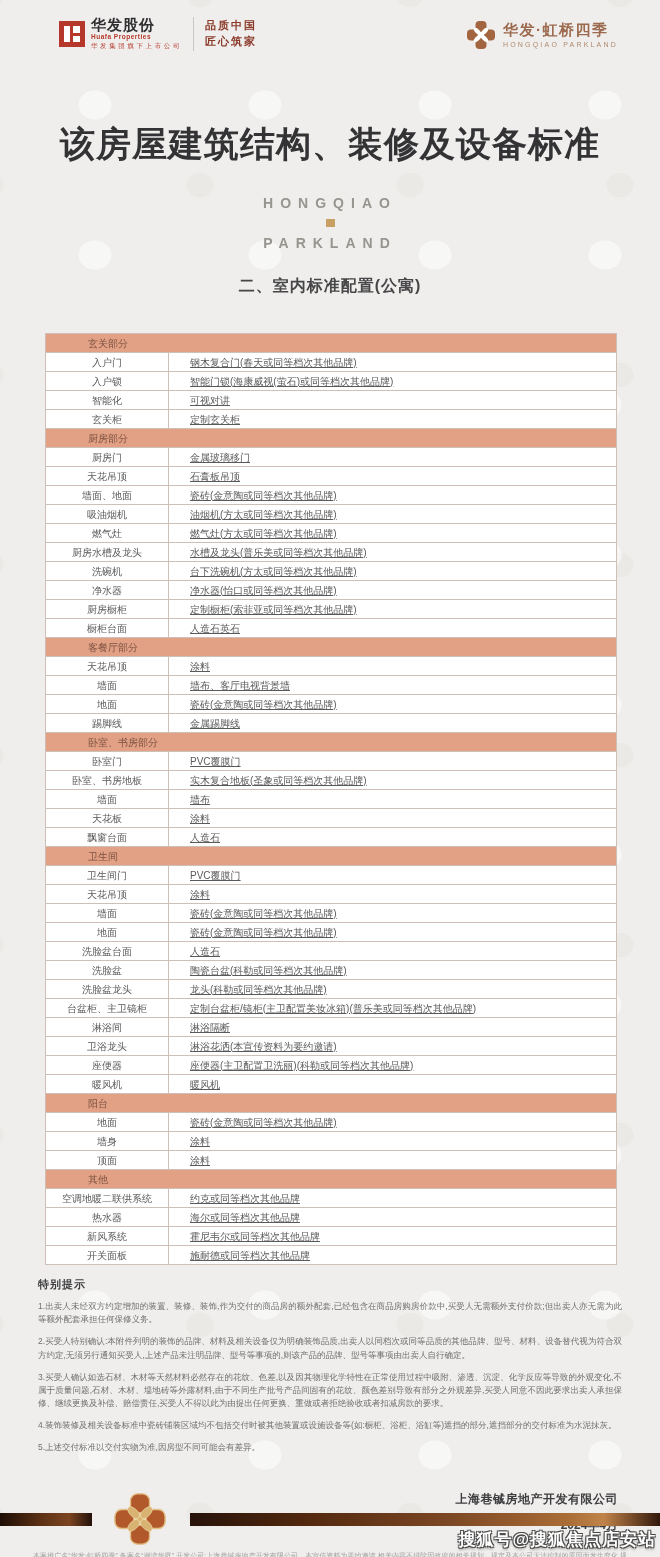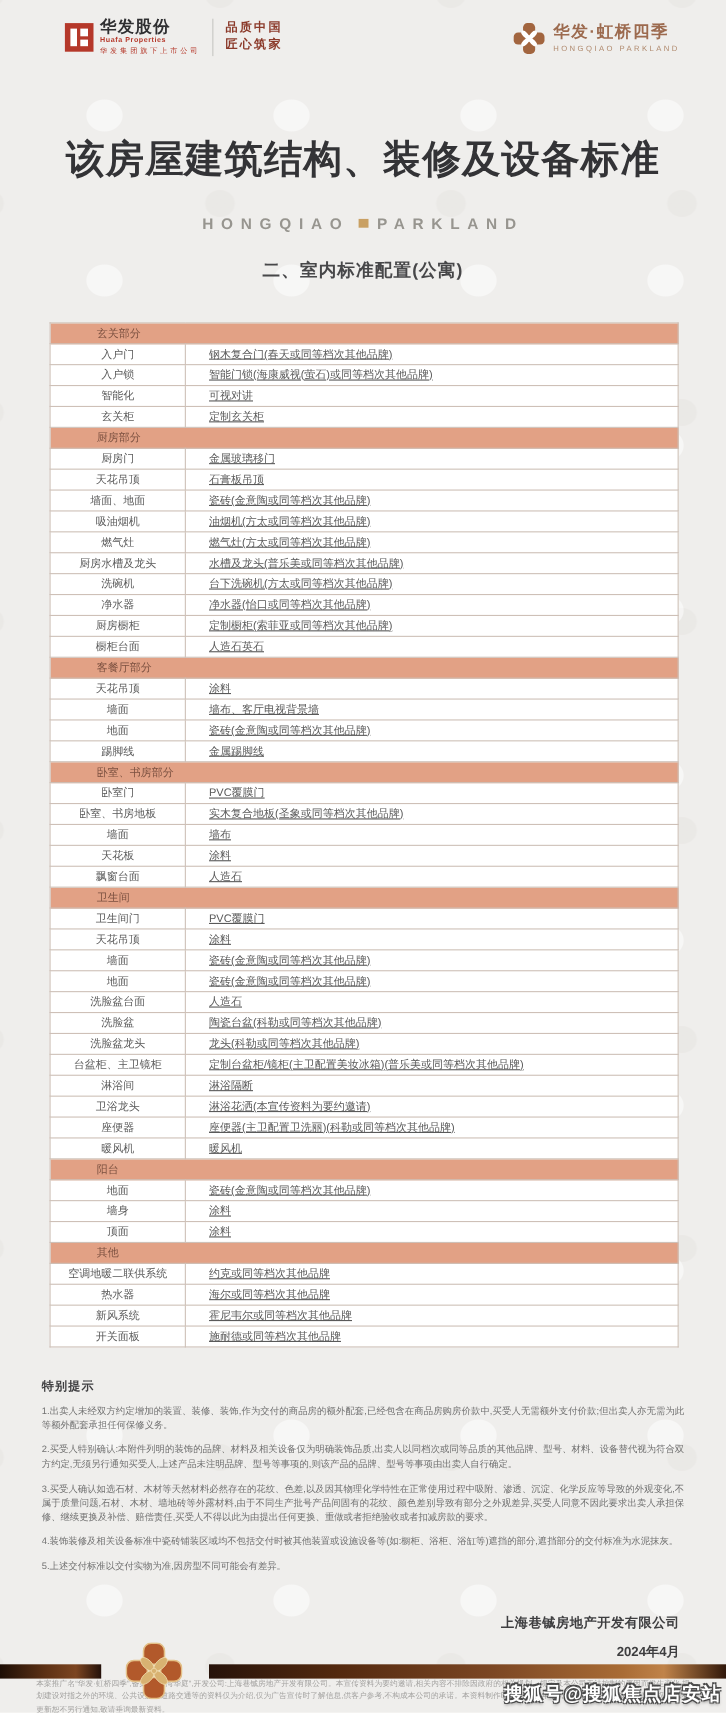--- a/index.html
+++ b/index.html
@@ -43,21 +43,21 @@
   .proj-stack .en{ font-size:7px; color:#b08a6e; letter-spacing:2.2px; margin-top:2px; }
 
   
   .main-title{
     margin-top:70px; text-align:center;
     font-size:35px; font-weight:900; color:#333336; letter-spacing:1px;
   }
   .brand-divider{
     margin-top:27px; text-align:center;
     font-size:14px; color:#97958f; letter-spacing:7px; font-weight:bold;
-    display:flex; align-items:center; justify-content:center; gap:8px;
+    display:flex; align-items:center; justify-content:center; gap:8px;flex-direction:column;
   }
   .gold-square{ display:inline-block; width:9px; height:8px; background:#c9a063; }
   .section-title{
     margin-top:25px; text-align:center;
     font-size:16px; font-weight:bold; color:#474749; letter-spacing:1px;
   }
 
   
   .table-wrap{ margin:36px 43px 0 45px; }
   table.spec{
@@ -65,21 +65,21 @@
     font-size:10px; color:#5a5a5a;padding-left:35px;
   }
   table.spec td{ border:1px solid #cec0b7; padding:3.5px 2px; line-height:1.1; }
   table.spec td.c1{ width:123px; text-align:center; }
   table.spec td.c2{ text-align:left; padding-left:21px;text-decoration:underline; }
   table.spec tr.section-row td{
     background:#e2a185; color:#7c5140; text-align:left; padding-left:42px;
   }
 
   
-  .notes{ margin:28px 38px 0 38px; }
+  .notes{ margin:12px 38px 0 38px; }
   .notes-title{ font-size:11px; font-weight:bold; color:#3e3e40; margin-bottom:8px; letter-spacing:1px; }
   .note-item{
     font-size:8.5px; color:#707070; line-height:1.55; text-align:justify;
     margin-bottom:9px;
   }
   
   .signature{ margin:6px 42px 0 0; text-align:right; }
   .signature .company{ font-size:12px; font-weight:bold; color:#3e3e40; letter-spacing:.5px;margin-top:36px; }
   .signature .date{ font-size:12px; font-weight:bold; color:#3e3e40; margin-top:9px; }
 

